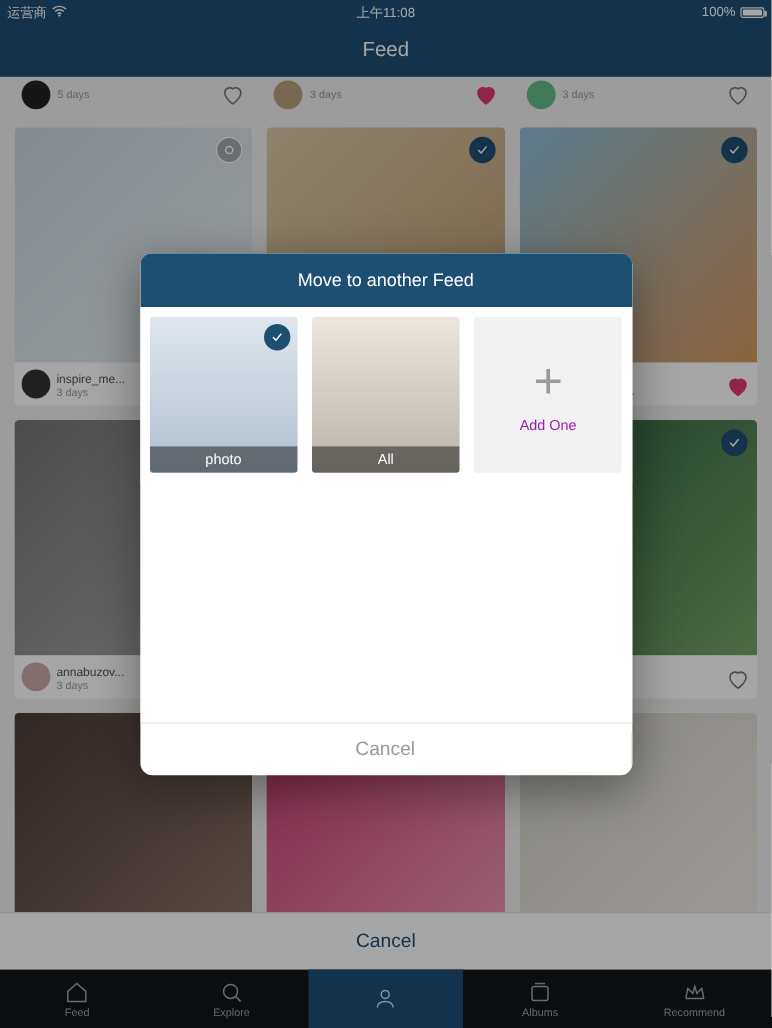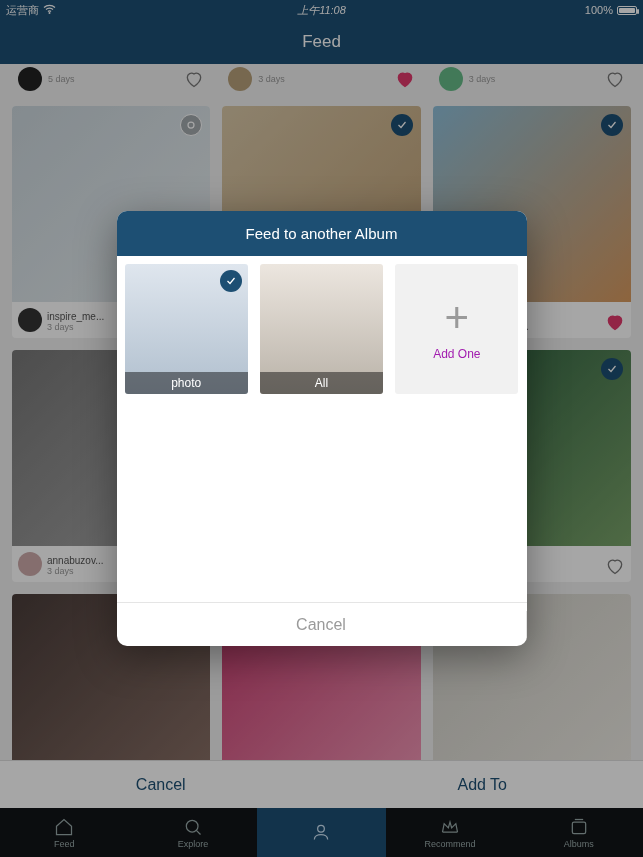--- a/index.html
+++ b/index.html
@@ -5,21 +5,21 @@
   * { box-sizing: border-box; margin: 0; padding: 0; }
   html, body { width: 643px; height: 857px; overflow: hidden; font-family: -apple-system, "Helvetica Neue", Arial, sans-serif; }
   body { background: #f0f0f0; position: relative; }
 
   .status-bar {
     height: 20px; background: #1d4f73; color: #fff; display: flex;
     align-items: center; font-size: 11px; padding: 0 6px;
     justify-content: space-between;
   }
   .status-left { display: flex; align-items: center; gap: 4px; }
-  .status-center { position: absolute; left: 50%; transform: translateX(-50%); font-style: italic; }
+  .status-center { position: absolute; left: 50%; transform: translateX(-50%); }
   .status-right { display: flex; align-items: center; gap: 4px; }
   .wifi { display:inline-block; }
 
   .nav-bar {
     height: 44px; background: #1d4f73; color: #fff; display: flex;
     align-items: center; justify-content: center; font-size: 17px; font-weight: 500;
   }
 
   .feed {
     position: absolute; top: 64px; bottom: 97px; left: 0; right: 0;
@@ -258,21 +258,20 @@
       <div class="card-img img-g"></div>
     </div>
     <div class="card">
       <div class="card-img img-h"></div>
     </div>
   </div>
 </div>
 
 <div class="action-bar">
   <div class="btn">Cancel</div>
-  <div class="btn">Add To</div>
 </div>
 
 <div class="tab-bar">
   <div class="tab">
     <svg viewBox="0 0 24 24">
         <path d="M3 11 L12 3 L21 11 V21 H3 Z"></path>
       </svg>
     <span>Feed</span>
   </div>
   <div class="tab">
@@ -284,36 +283,36 @@
   </div>
   <div class="tab active">
     <svg viewBox="0 0 24 24">
         <circle cx="12" cy="8" r="4"></circle>
         <path d="M4 21c0-4 4-6 8-6s8 2 8 6"></path>
       </svg>
     <span></span>
   </div>
   <div class="tab">
     <svg viewBox="0 0 24 24">
-        <path d="M3 18h18M3 18L5 8l5 5 2-7 2 7 5-5 2 10"></path>
-      </svg>
-    <span>Recommend</span>
-  </div>
-  <div class="tab">
-    <svg viewBox="0 0 24 24">
         <rect x="4" y="6" width="16" height="14" rx="2"></rect>
         <path d="M7 3h10"></path>
       </svg>
     <span>Albums</span>
   </div>
+  <div class="tab">
+    <svg viewBox="0 0 24 24">
+        <path d="M3 18h18M3 18L5 8l5 5 2-7 2 7 5-5 2 10"></path>
+      </svg>
+    <span>Recommend</span>
+  </div>
 </div>
 
 <div class="overlay">
   <div class="dialog">
-    <div class="dlg-head">Feed to another Album</div>
+    <div class="dlg-head">Move to another Feed</div>
     <div class="dlg-body">
       <div class="album-row">
         <div class="album alb-b">
           <div class="chk">
               <svg viewBox="0 0 24 24">
                 <path d="M5 12l5 5 9-11"></path>
               </svg>
             </div>
           <div class="cap">photo</div>
         </div>

